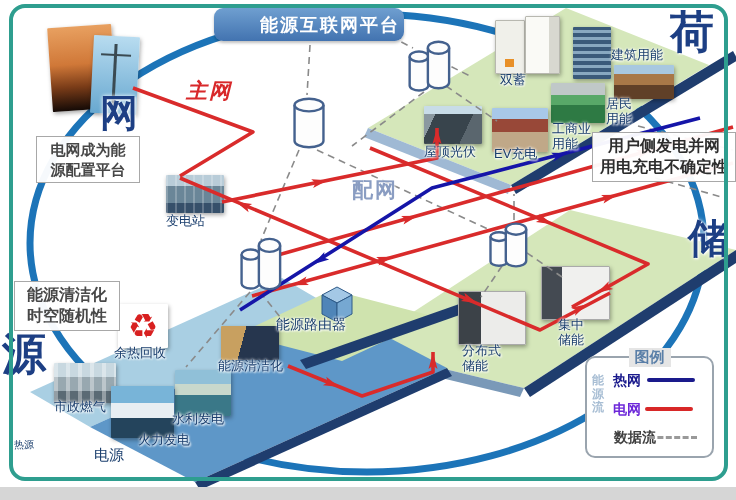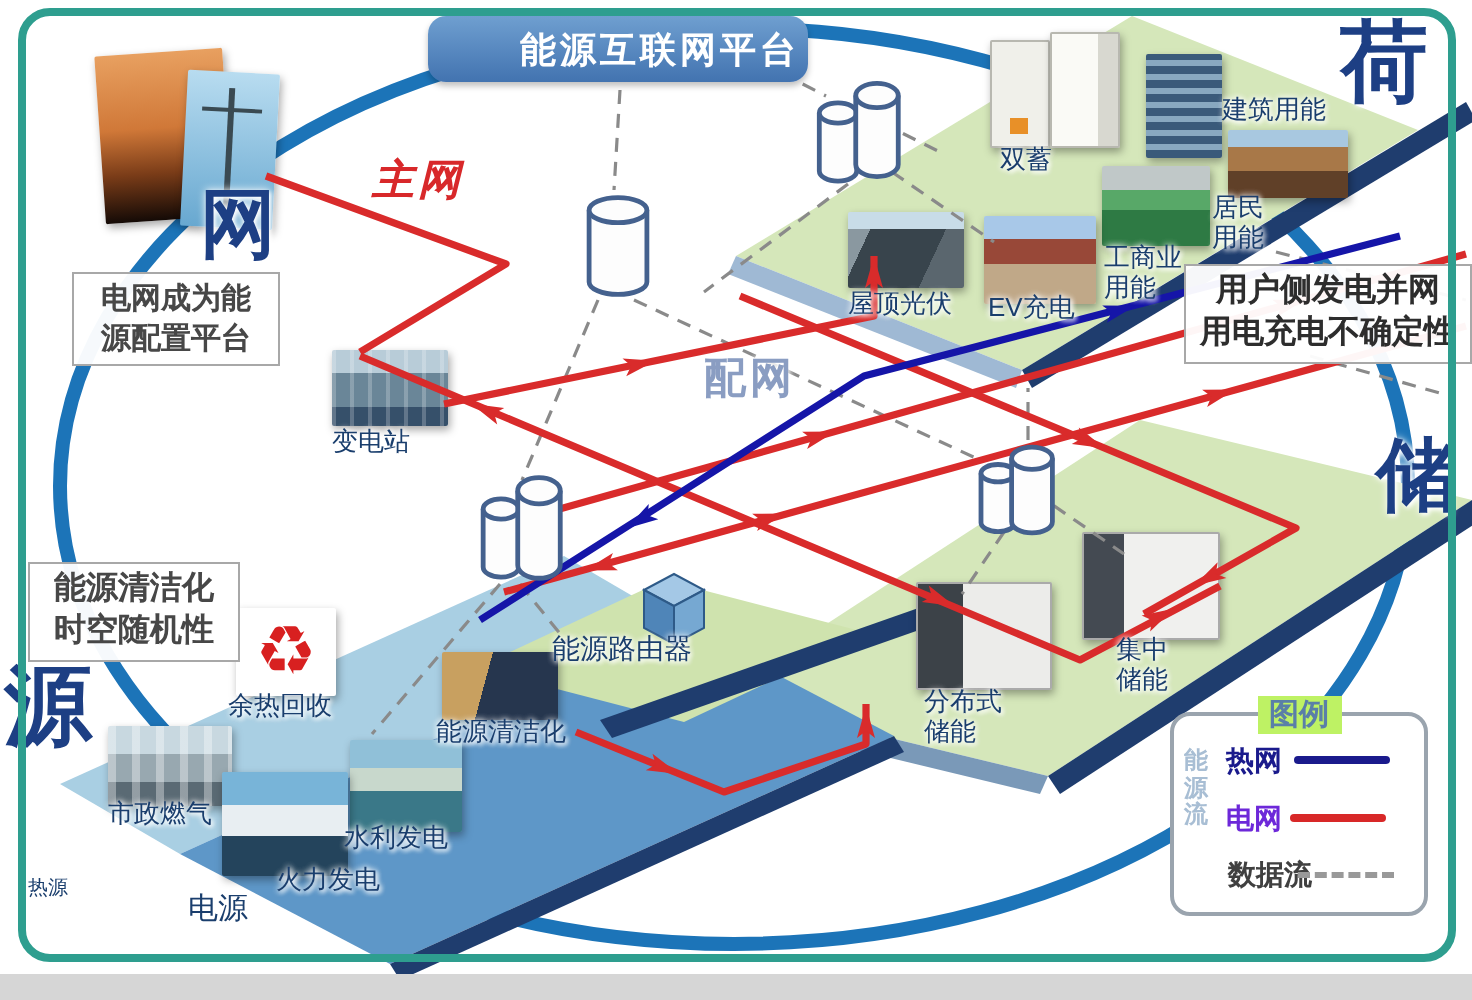--- a/index.html
+++ b/index.html
@@ -13,21 +13,21 @@
   .bigchar{position:absolute;font-weight:900;color:#1d3f84;text-shadow:0 0 4px #fff,1px 1px 2px #fff;line-height:1;}
   .netlbl{position:absolute;font-weight:900;font-size:21px;letter-spacing:2px;text-shadow:0 0 3px #fff,0 0 3px #fff;line-height:1;}
   .note{position:absolute;background:rgba(255,255,255,.96);border:1px solid #a8a8a8;font-weight:700;text-align:center;
         color:#474747;padding:3px 4px;line-height:1.3;font-size:15px;}
   .note .nline{white-space:nowrap;}
   .title-box{position:absolute;left:214px;top:8px;width:148px;height:33px;border-radius:9px;
              background:linear-gradient(180deg,#6f9fd0,#4273b0);box-shadow:0 2px 3px rgba(0,0,0,.25);
              display:flex;align-items:center;justify-content:center;padding-left:42px;}
   .title-box span{color:#fff;font-weight:700;font-size:18px;letter-spacing:2px;}
   .legend{position:absolute;left:585px;top:356px;width:125px;height:98px;background:#fff;border:2px solid #9aa4ae;border-radius:10px;}
-  .legend-title{position:absolute;top:-10px;left:50%;transform:translateX(-50%);background:#bef264;padding:0 6px;
+  .legend-title{position:absolute;top:-10px;left:50%;transform:translateX(-50%);background:#e5e5e5;padding:0 6px;
                 color:#5a7fa8;font-weight:700;font-size:15px;white-space:nowrap;}
   .legend-axis{position:absolute;left:5px;top:16px;width:15px;font-size:12px;font-weight:700;color:#a8bed4;
                line-height:13.5px;word-break:break-all;}
   .lg-lab{position:absolute;font-size:14px;font-weight:700;white-space:nowrap;}
   .lg-line{position:absolute;height:4px;width:48px;border-radius:2px;}
   .lg-dash{position:absolute;width:48px;border-top:3px dashed #999;}
   .chip{position:absolute;}
 </style>
 </head>
 <body>

